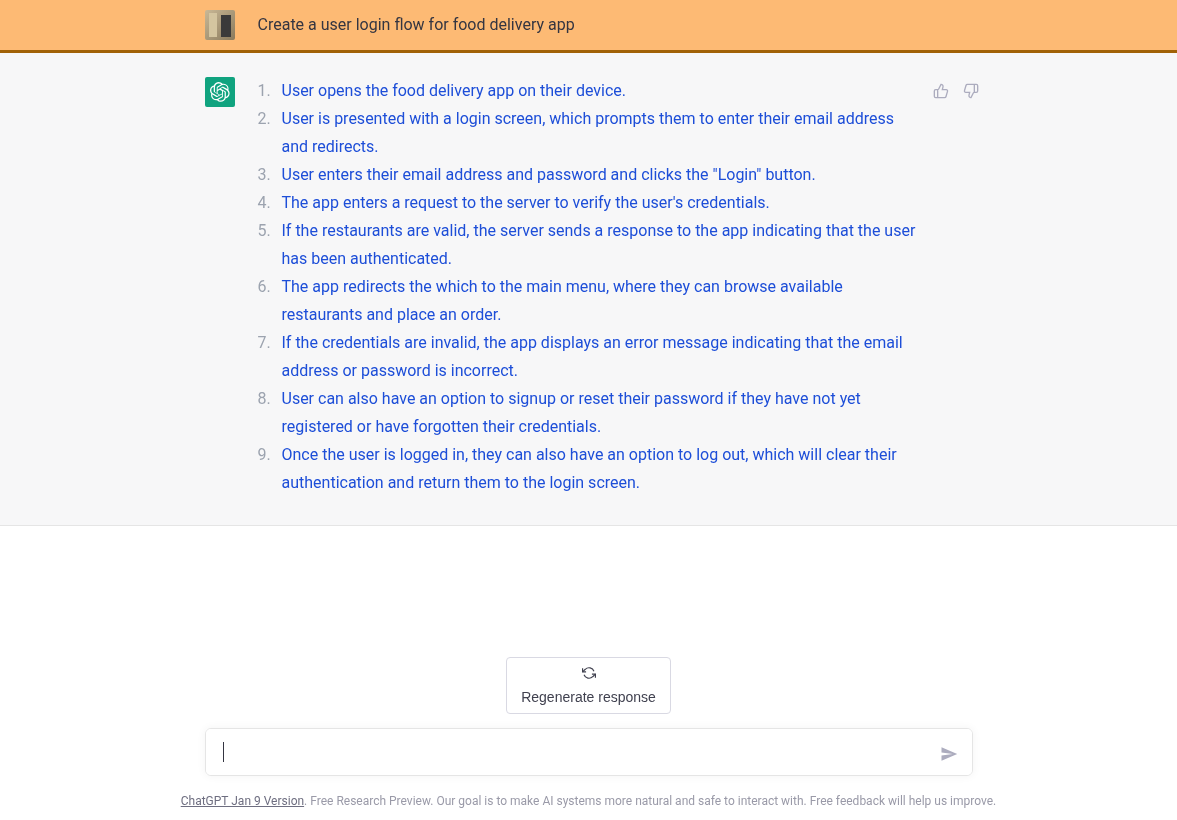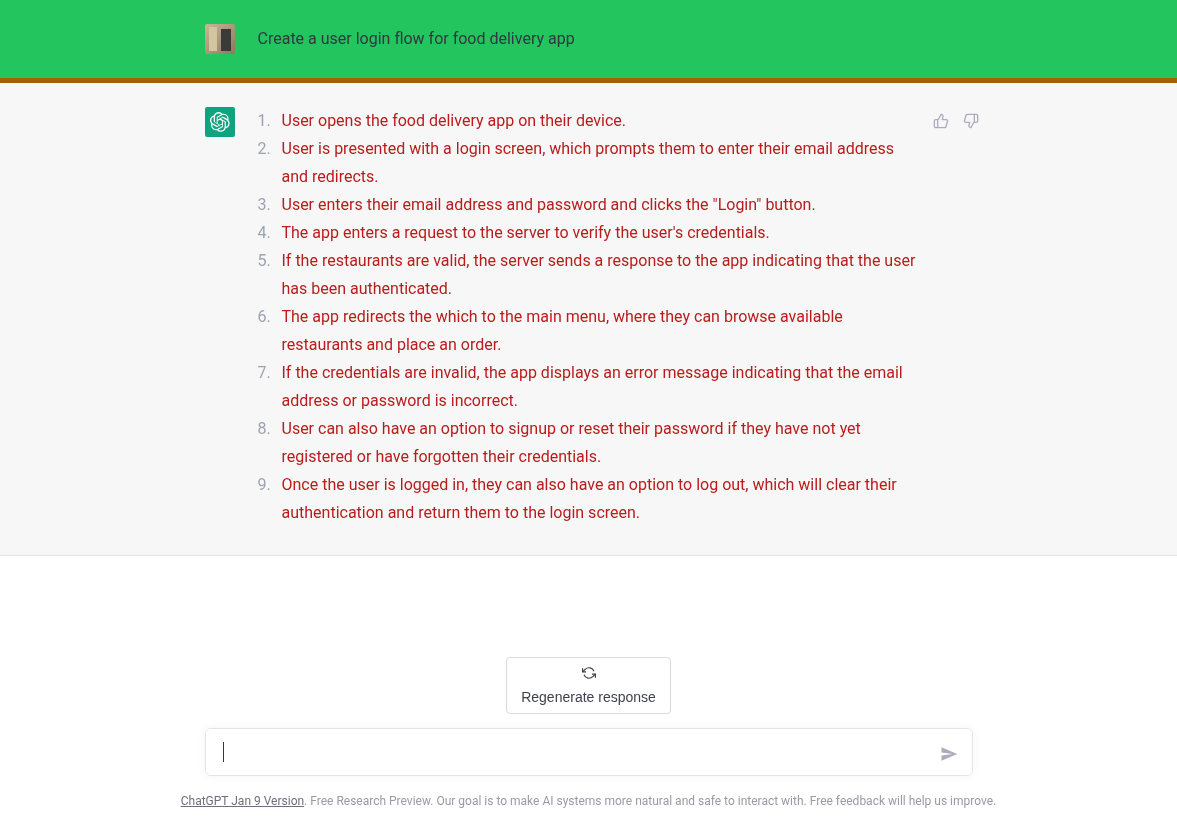--- a/index.html
+++ b/index.html
@@ -9,23 +9,23 @@
     }
     body {
       font-family: -apple-system, BlinkMacSystemFont, "Segoe UI", Roboto, Helvetica, Arial, sans-serif;
       background: #ffffff;
       width: 1177px;
       height: 820px;
       position: relative;
       overflow: hidden;
     }
     .user-section {
-      background: #22c55e;
-      border-bottom: 5px solid #a16207;
-      padding: 24px 0;
+      background: #fdba74;
+      border-bottom: 3px solid #a16207;
+      padding: 10px 0;
     }
     .user-inner {
       max-width: 768px;
       margin: 0 auto;
       display: flex;
       align-items: flex-start;
       gap: 23px;
       padding-left: 0;
     }
     .user-avatar {
@@ -83,21 +83,21 @@
       display: flex;
       align-items: center;
       justify-content: center;
     }
     .assistant-avatar svg {
       width: 20px;
       height: 20px;
     }
     .response-content {
       flex: 1;
-      color: #b91c1c;
+      color: #1d4ed8;
       font-size: 16px;
       line-height: 1.75;
       padding-right: 55px;
     }
     .response-content ol {
       list-style: none;
       counter-reset: item;
     }
     .response-content ol li {
       counter-increment: item;

